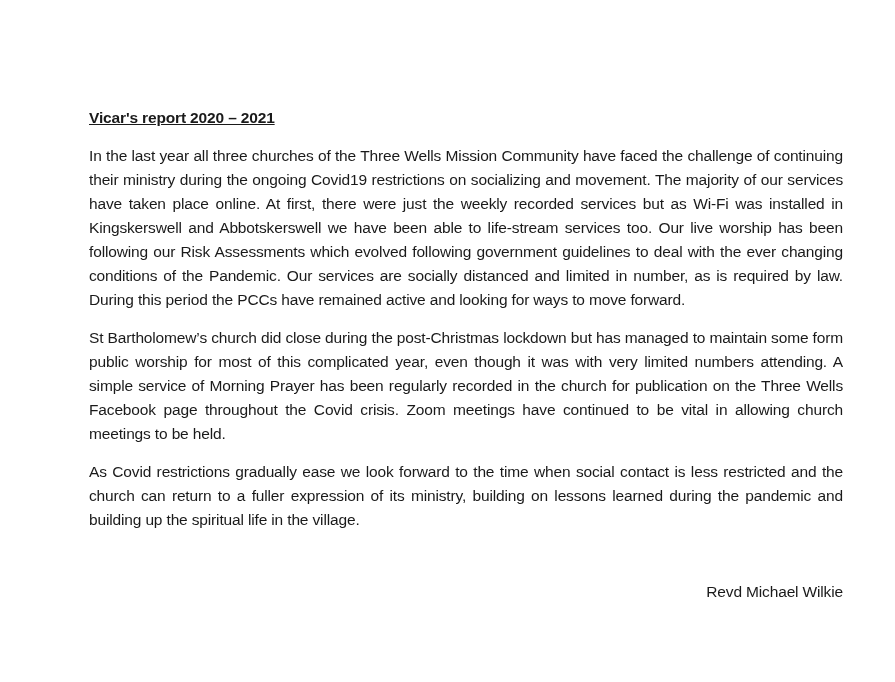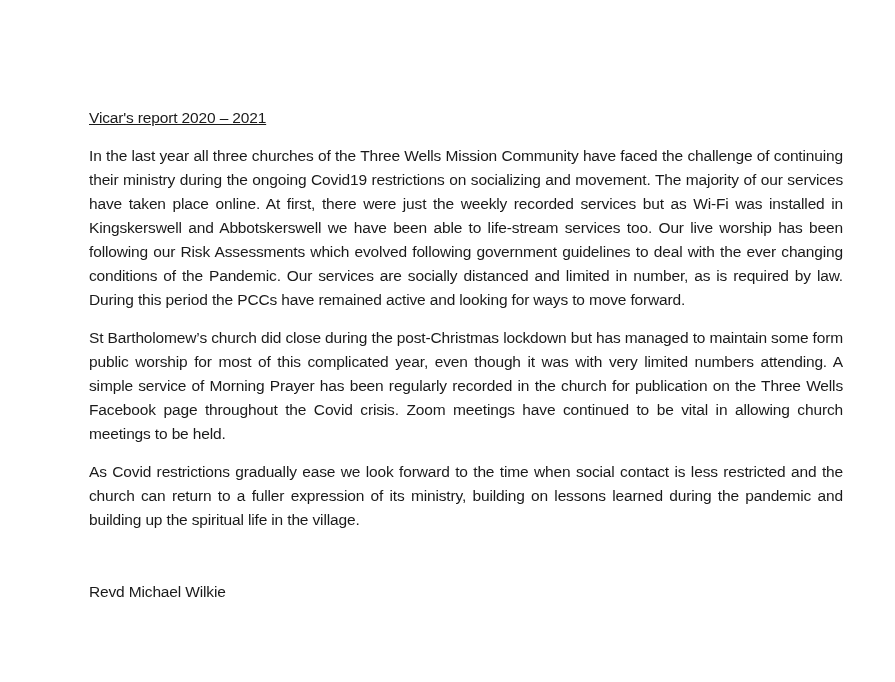--- a/index.html
+++ b/index.html
@@ -25,35 +25,35 @@
     top: 106px;
     width: 754px;
     color: #1a1a1a;
     font-size: 15.5px;
     line-height: 24px;
     letter-spacing: -0.15px;
   }
 
   .doc-title {
     font-size: 15.5px;
-    font-weight: 400;
+    font-weight: 700;
     text-decoration: underline;
     line-height: 24px;
     margin: 0 0 14px 0;
     color: #1a1a1a;
   }
 
   .doc-paragraph {
     text-align: justify;
     margin: 0 0 14px 0;
   }
 
   .doc-signature {
     margin-top: 48px;
-    text-align: left;
+    text-align: right;
   }
 </style>
 </head>
 <body>
 
 <div class="page">
   <div class="doc-content">
 
     <h1 class="doc-title">Vicar's report 2020 – 2021</h1>
 

